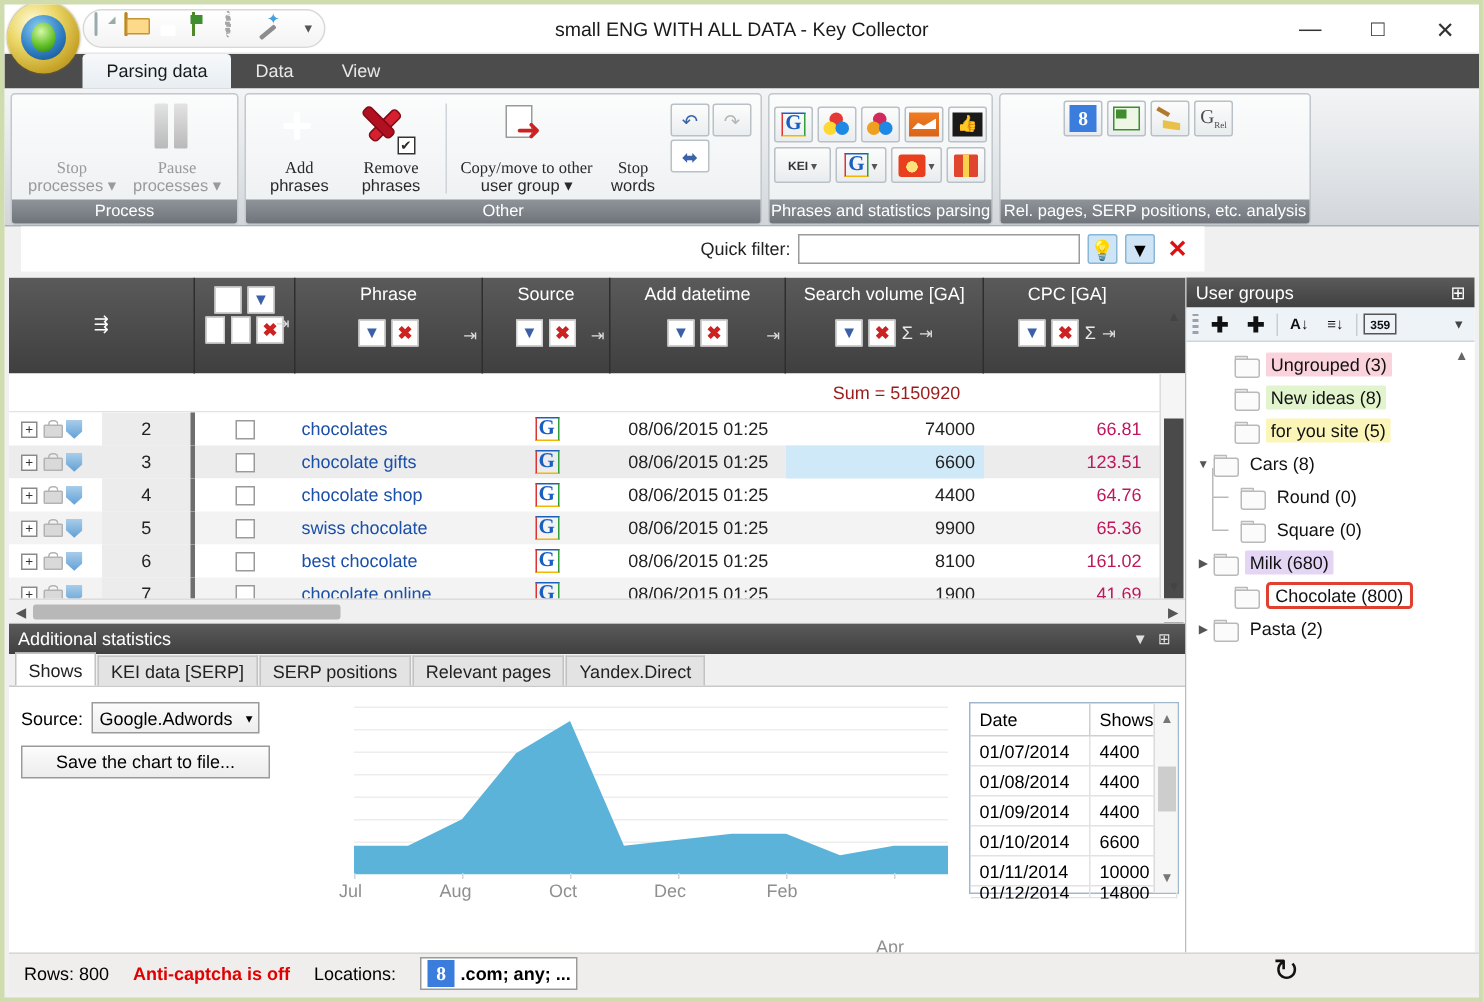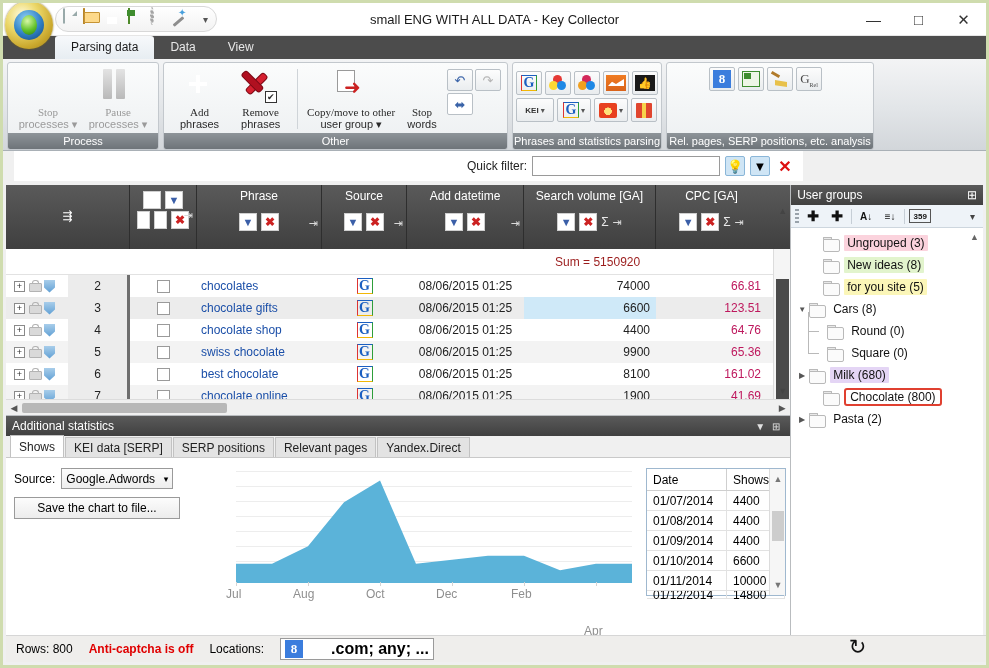--- a/index.html
+++ b/index.html
@@ -261,21 +261,21 @@
   .dt-sb .th{position:absolute;left:2px;top:42px;width:12px;height:30px;background:#cdcdcd;}
   .dt-sb .a{position:absolute;left:0;width:16px;height:16px;display:flex;align-items:center;justify-content:center;font-size:9px;color:#777;}
 
   
   .bottabs{height:23px;background:#f0f0f0;display:flex;align-items:flex-end;padding-left:4px;gap:1px;border-top:1px solid #c9c9c9;}
   .btab{height:21px;line-height:21px;padding:0 6px;font-size:12px;color:#333;}
   .btab.active{background:#fff;border:1px solid #c2c2c2;border-bottom:0;height:23px;line-height:21px;}
   .status{height:27px;background:#efeeec;display:flex;align-items:center;gap:16px;padding-left:10px;font-size:12px;border-top:1px solid #d6d6d6;}
   .st-red{color:#e00000;font-weight:bold;}
   .locbox{height:22px;border:1px solid #9a9a9a;background:#fff;display:flex;align-items:center;gap:4px;padding:0 4px;}
-  .locbox .txt{font-weight:bold;font-size:16px;margin-left:24px;}
+  .locbox .txt{font-weight:bold;font-size:12px;}
   .refresh{position:absolute;right:118px;bottom:3px;width:27px;height:24px;display:flex;align-items:center;justify-content:center;
            font-size:21px;color:#111;}
 
   
   .ug-head{height:20px;background:linear-gradient(#5a5a5a,#404040);color:#fff;font-size:12px;display:flex;align-items:center;padding:0 6px;}
   .ug-head .ttl{flex:1;}
   .ug-tools{height:23px;background:#eef3f8;border-bottom:1px solid #cdd6de;display:flex;align-items:center;gap:4px;padding:0 4px;}
   .ug-grip{width:4px;height:15px;background:
       repeating-linear-gradient(#9aa3ab 0 2px,transparent 2px 4px);}
   .ugb{width:20px;height:19px;display:flex;align-items:center;justify-content:center;font-size:14px;color:#111;font-weight:bold;}

